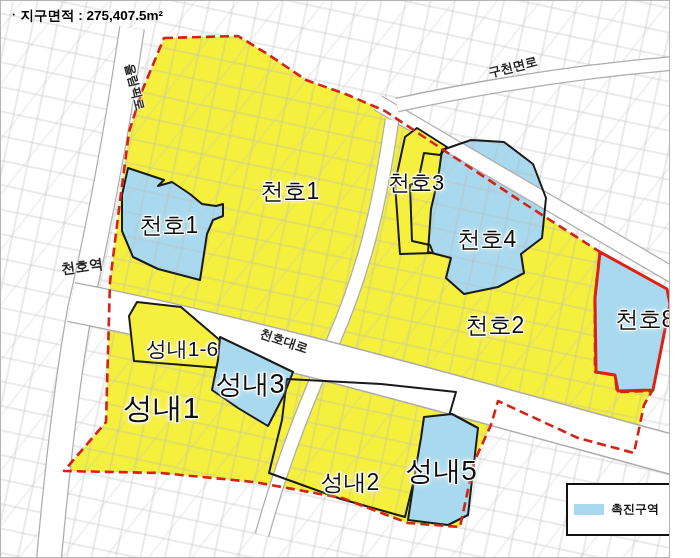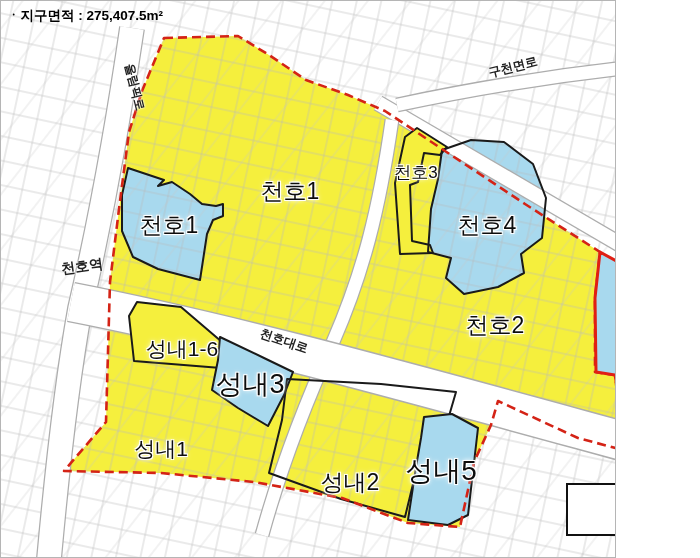--- a/index.html
+++ b/index.html
@@ -1,17 +1,17 @@
 <!DOCTYPE html>
 <html><head>
 <meta charset="utf-8">
 <style>
   html,body{margin:0;padding:0;background:#fff;}
   #stage{
-    position:relative;width:616px;height:558px;overflow:hidden;
+    position:relative;width:670px;height:558px;overflow:hidden;
     background:#7dd3fc;border:1px solid #b5b5b5;box-sizing:border-box;
     font-family:"Liberation Sans","DejaVu Sans",sans-serif;
   }
   #mapsvg{position:absolute;left:0;top:0;}
   .zl{
     position:absolute;transform:translate(-50%,-50%);
     font-weight:normal;color:#0d0d0d;white-space:nowrap;line-height:1;
     text-shadow:-1px -1px 0 #fff,1px -1px 0 #fff,-1px 1px 0 #fff,1px 1px 0 #fff,0 0 4px #fff,0 0 6px #fff;
   }
   .rl{
@@ -105,31 +105,35 @@
               577,437 497,400 490,424 473,461 459,526 407,522 341,497 253,481
               160,472 63,470 105,421 109,281 118,208 128,131 141,90"></polygon>
 
     <polygon fill="#a8d9ee" stroke="#e01f14" stroke-width="3" stroke-linejoin="round" points="599,251 666,288 669,303 652,389 617,390 614,374 595,371 594,297"></polygon>
   </svg>
 
   <div id="area-title">ㆍ지구면적 : 275,407.5m²</div>
 
   <div class="zl" style="left:168px;top:224px;font-size:23px;">천호1</div>
   <div class="zl" style="left:289px;top:190px;font-size:23px;">천호1</div>
-  <div class="zl" style="left:415px;top:171px;font-size:17px;">천호3</div>
-  <div class="zl" style="left:486px;top:224px;font-size:23px;">천호4</div>
+  <div class="zl" style="left:415px;top:182px;font-size:22px;">천호3</div>
+  <div class="zl" style="left:486px;top:238px;font-size:23px;">천호4</div>
   <div class="zl" style="left:494px;top:324px;font-size:23px;text-align:right;">천호2</div>
   <div class="zl" style="left:640px;top:318px;font-size:23px;padding-left:8px;">천호8</div>
   <div class="zl" style="left:181px;top:347px;font-size:21px;">성내1-6</div>
   <div class="zl" style="left:249px;top:383px;font-size:27px;">성내3</div>
-  <div class="zl" style="left:160px;top:407px;font-size:21px;margin-top:40px;">성내1</div>
+  <div class="zl" style="left:160px;top:407px;font-size:30px;">성내1</div>
   <div class="zl" style="left:349px;top:445px;font-size:23px;margin-top:36px;">성내2</div>
   <div class="zl" style="left:440px;top:470px;font-size:28px;">성내5</div>
 
   <div class="rl" style="left:110px;top:80px;font-size:12px;transform:rotate(76deg);">올림픽로</div>
   <div class="rl" style="left:487px;top:60px;font-size:12.5px;transform:rotate(-14deg);">구천면로</div>
   <div class="rl" style="left:258px;top:334px;font-size:12.5px;transform:rotate(19deg);">천호대로</div>
   <div class="rl" style="left:60px;top:258px;font-size:14px;transform:rotate(-8deg);">천호역</div>
 
   <div id="legend">
+    <div class="legend-row">
+      <div class="swatch" style="background: rgb(168, 217, 238);"></div>
+      <div class="legend-label">촉진구역</div>
+    </div>
   </div>
 
 </div>
 
 </body></html>

